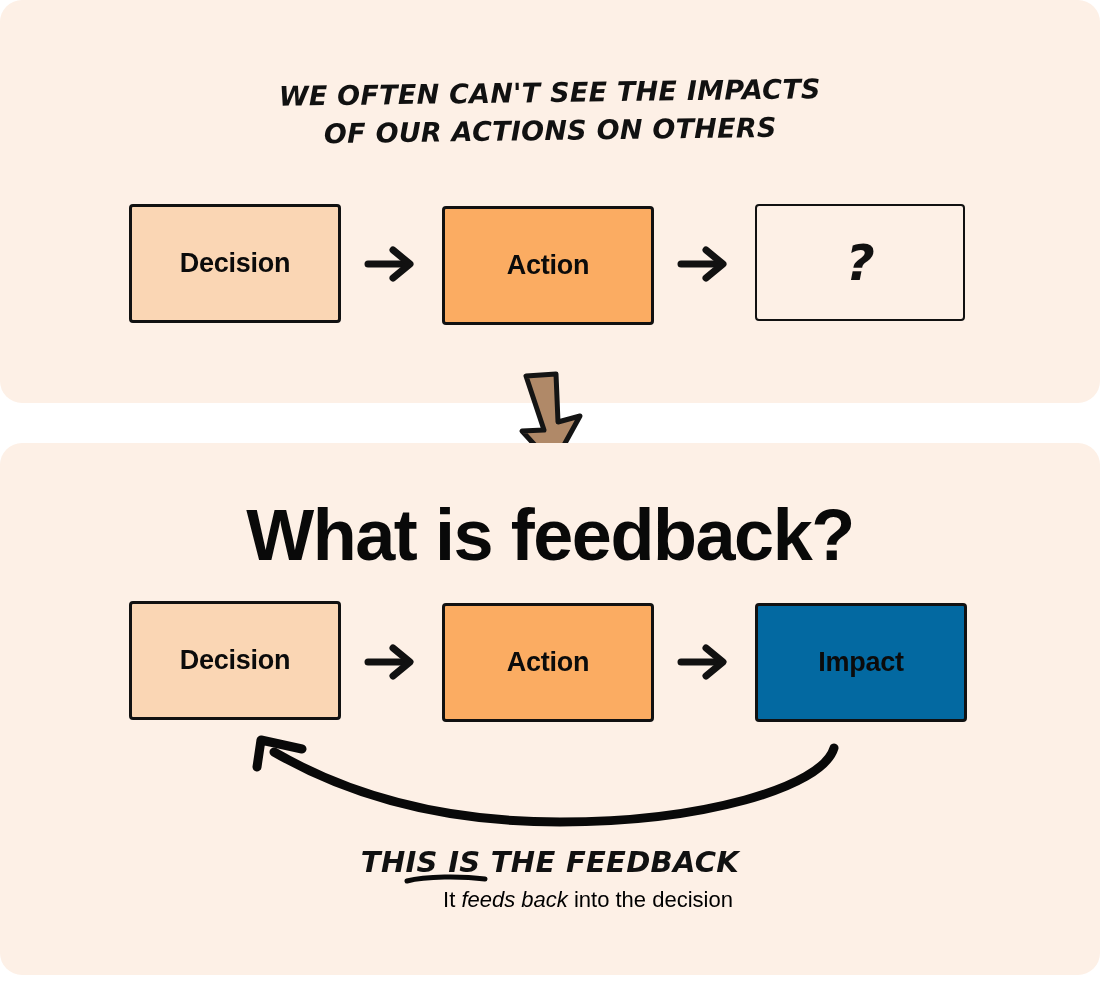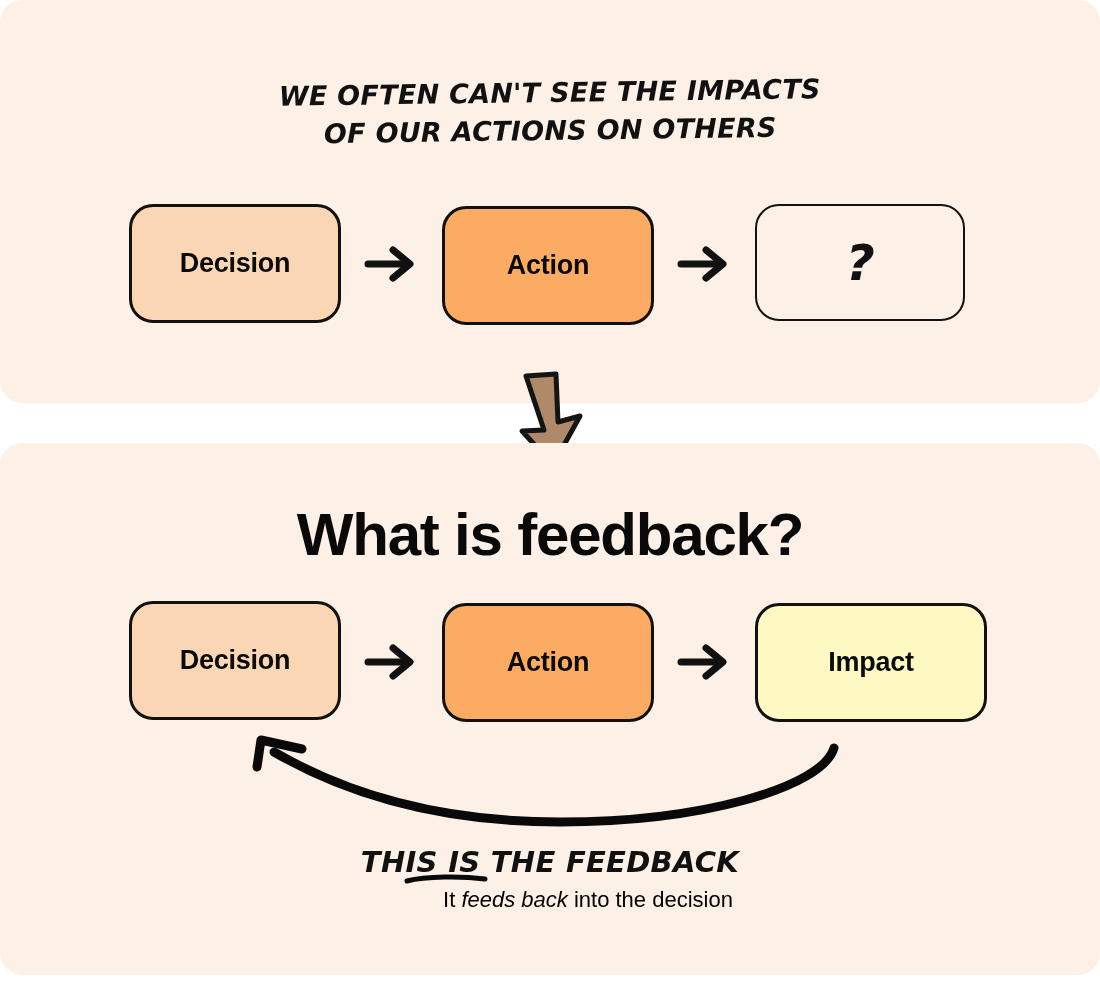--- a/index.html
+++ b/index.html
@@ -45,34 +45,34 @@
     transform: rotate(-0.8deg);
   }
   #kicker .l2 { display: block; }
 
   #section-title {
     position: absolute;
     top: 498px;
     left: 0;
     width: 1100px;
     text-align: center;
-    font-size: 60px;
+    font-size: 72px;
     line-height: 74px;
     font-weight: 700;
     letter-spacing: -0.02em;
     color: #090909;
     font-family: "Liberation Sans", sans-serif;
   }
 
   
   .node {
     position: absolute;
     box-sizing: border-box;
     border: 3px solid #111111;
-    border-radius: 24px;
+    border-radius: 4px;
     display: flex;
     align-items: center;
     justify-content: center;
     font-size: 27px;
     font-weight: 700;
     color: #0b0b0b;
     letter-spacing: -0.01em;
   }
   .node.has-shadow::after {
     content: "";
@@ -97,21 +97,21 @@
   }
 
   
   #n-decision-1 { left: 129px; top: 204px; width: 212px; height: 119px; background: #FAD6B4; --shade: #F9D3B0; }
   #n-action-1   { left: 442px; top: 206px; width: 212px; height: 119px; background: #FBAC62; --shade: #F9A851; }
   #n-unknown-1  { left: 755px; top: 204px; width: 210px; height: 117px; }
 
   
   #n-decision-2 { left: 129px; top: 601px; width: 212px; height: 119px; background: #FAD6B4; --shade: #F9D3B0; }
   #n-action-2   { left: 442px; top: 603px; width: 212px; height: 119px; background: #FBAC62; --shade: #F9A851; }
-  #n-impact-2   { left: 755px; top: 603px; width: 232px; height: 119px; background: #fef9c3; --shade: #EE8219; }
+  #n-impact-2   { left: 755px; top: 603px; width: 212px; height: 119px; background: #0369a1; --shade: #EE8219; }
 
   
   .conn {
     position: absolute;
     width: 60px;
     height: 50px;
   }
   #conn-1a { left: 362px; top: 239px; }
   #conn-1b { left: 675px; top: 239px; }
   #conn-2a { left: 362px; top: 637px; }

